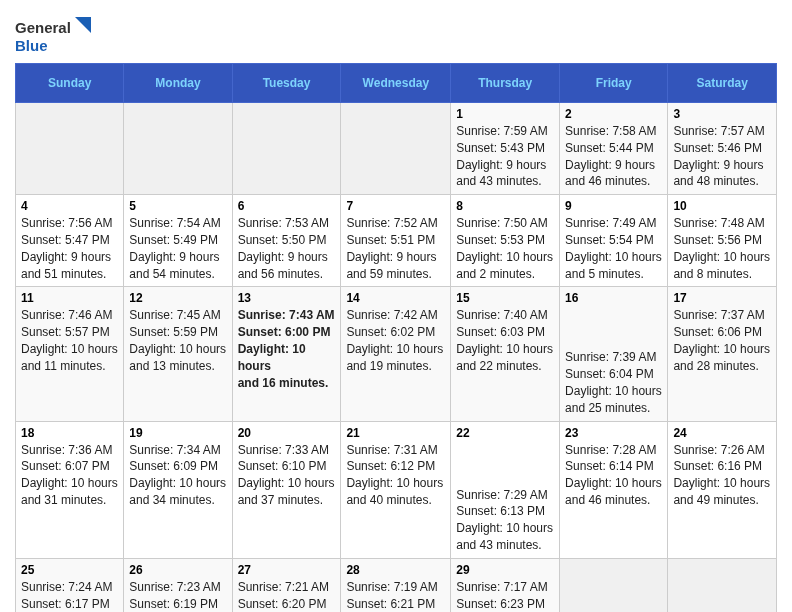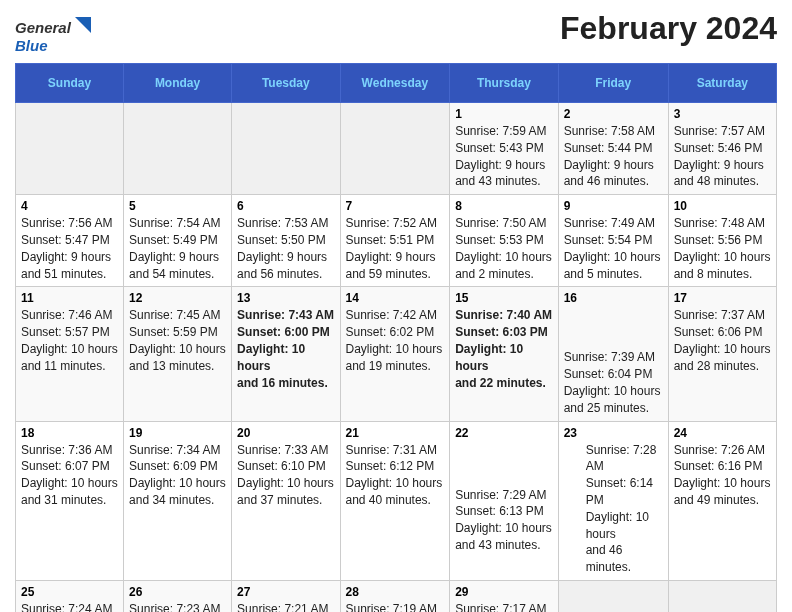--- a/index.html
+++ b/index.html
@@ -16,21 +16,20 @@
       align-items: flex-start;
       margin-bottom: 8px;
     }
     .logo {
       display: flex;
       align-items: center;
       font-size: 18px;
       font-weight: bold;
       color: #1a1a8c;
       margin-top: 5px;
-      font-style: italic;
     }
     .title-area {
       text-align: right;
     }
     .month-title {
       font-size: 32px;
       font-weight: bold;
       color: #222;
     }
     .location {
@@ -84,21 +83,20 @@
 
 <div class="header">
   <div class="logo">
       <svg viewBox="0 0 80 40" width="80" height="40">
         <text x="0" y="18" font-size="15" font-weight="bold" fill="#333">General</text>
         <text x="0" y="36" font-size="15" font-weight="bold" fill="#1a5fb5">Blue</text>
         <polygon points="60,2 76,2 76,18" fill="#1a5fb5"></polygon>
       </svg>
     </div>
   <div class="title-area">
-    <div class="month-title">February 2024</div>
   </div>
 </div>
 
 <table>
   <thead>
     <tr>
     <th>Sunday</th>
         <th>Monday</th>
         <th>Tuesday</th>
         <th>Wednesday</th>
@@ -210,21 +208,21 @@
         </td>
         <td>
           <span class="day-num">14</span>
           <div class="day-info" style="white-space: pre-line;">Sunrise: 7:42 AM
 Sunset: 6:02 PM
 Daylight: 10 hours
 and 19 minutes.</div>
         </td>
         <td>
           <span class="day-num">15</span>
-          <div class="day-info" style="white-space: pre-line; font-weight: bold;">Sunrise: 7:40 AM
+          <div class="day-info" style="white-space: pre-line;">Sunrise: 7:40 AM
 Sunset: 6:03 PM
 Daylight: 10 hours
 and 22 minutes.</div>
         </td>
         <td>
           <span class="day-num">16</span>
           <div class="day-info" style="white-space: pre-line; margin-top: 44px;">Sunrise: 7:39 AM
 Sunset: 6:04 PM
 Daylight: 10 hours
 and 25 minutes.</div>
@@ -268,21 +266,21 @@
         </td>
         <td>
           <span class="day-num">22</span>
           <div class="day-info" style="white-space: pre-line; margin-top: 47px;">Sunrise: 7:29 AM
 Sunset: 6:13 PM
 Daylight: 10 hours
 and 43 minutes.</div>
         </td>
         <td>
           <span class="day-num">23</span>
-          <div class="day-info" style="white-space: pre-line; margin-left: 22px;">Sunrise: 7:28 AM
+          <div class="day-info" style="white-space: pre-line;">Sunrise: 7:28 AM
 Sunset: 6:14 PM
 Daylight: 10 hours
 and 46 minutes.</div>
         </td>
         <td>
           <span class="day-num">24</span>
           <div class="day-info" style="white-space: pre-line;">Sunrise: 7:26 AM
 Sunset: 6:16 PM
 Daylight: 10 hours
 and 49 minutes.</div>

